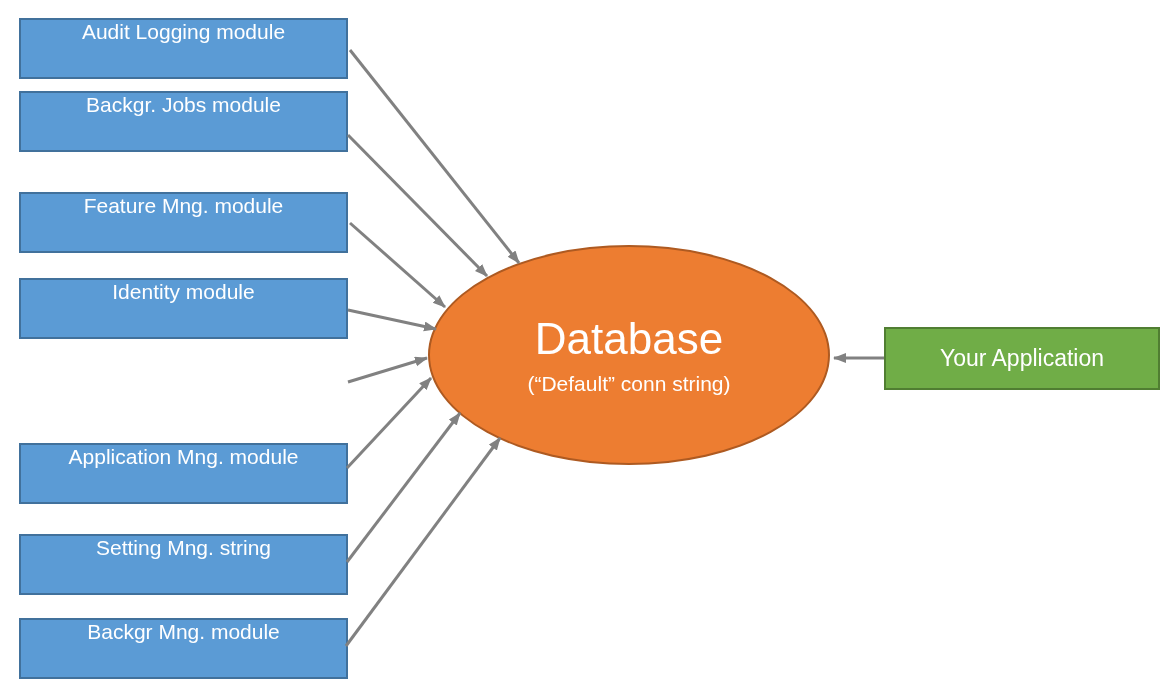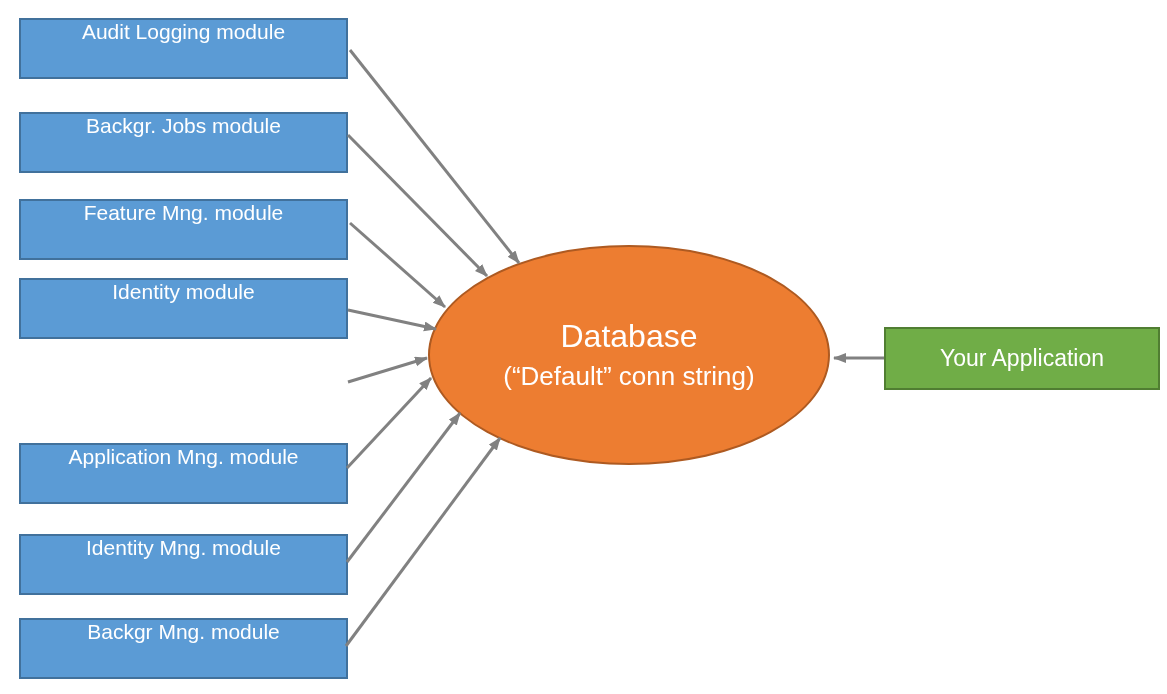--- a/index.html
+++ b/index.html
@@ -13,51 +13,51 @@
     background:#5B9BD5;border:2px solid #41719C;box-sizing:border-box;
     display:flex;align-items:flex-start;justify-content:center;
     color:#ffffff;font-size:21px;white-space:nowrap;
   }
   .db-ellipse{
     position:absolute;left:428px;top:245px;width:402px;height:220px;
     background:#ED7D31;border:2px solid #AE5A21;border-radius:50%;
     box-sizing:border-box;display:flex;flex-direction:column;
     align-items:center;justify-content:center;color:#ffffff;text-align:center;
   }
-  .db-title{font-size:32px;line-height:1.15;}
-  .db-subtitle{font-size:26px;margin-top:7px;}
+  .db-title{font-size:44px;line-height:1.15;}
+  .db-subtitle{font-size:21px;margin-top:7px;}
   .app-box{
     position:absolute;left:884px;top:327px;width:276px;height:63px;
     background:#70AD47;border:2px solid #507E32;box-sizing:border-box;
     display:flex;align-items:center;justify-content:center;
     color:#ffffff;font-size:23px;white-space:nowrap;
   }
 </style>
 </head>
 <body>
 
 <div class="canvas">
 
   <div class="module-box" style="top:18px">
       <span>Audit Logging module</span>
     </div>
-  <div class="module-box" style="top:112px">
+  <div class="module-box" style="top:91px">
       <span>Backgr. Jobs module</span>
     </div>
-  <div class="module-box" style="top:199px">
+  <div class="module-box" style="top:192px">
       <span>Feature Mng. module</span>
     </div>
   <div class="module-box" style="top:278px">
       <span>Identity module</span>
     </div>
   <div class="module-box" style="top:443px">
       <span>Application Mng. module</span>
     </div>
   <div class="module-box" style="top:534px">
-      <span>Identity Mng. module</span>
+      <span>Setting Mng. string</span>
     </div>
   <div class="module-box" style="top:618px">
       <span>Backgr Mng. module</span>
     </div>
 
   <div class="db-ellipse">
     <div class="db-title">Database</div>
     <div class="db-subtitle">(“Default” conn string)</div>
   </div>
 

